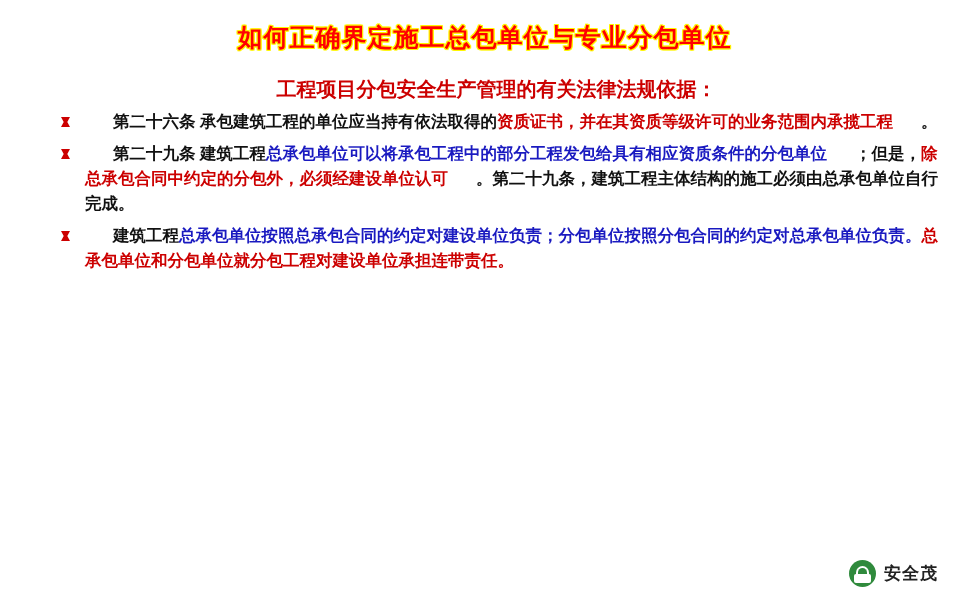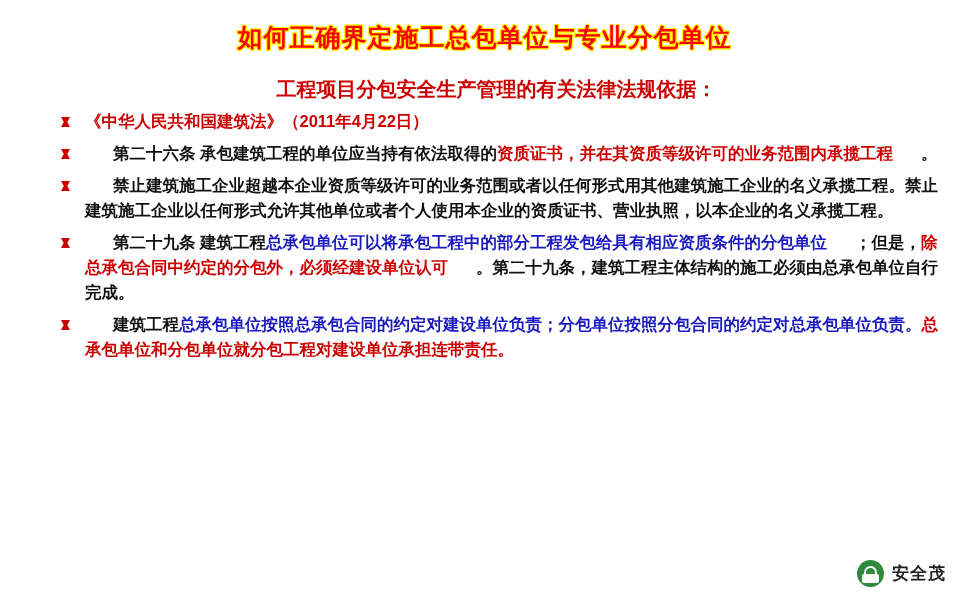--- a/index.html
+++ b/index.html
@@ -86,21 +86,21 @@
     font-weight: bold;
   }
   .txt-red {
     color: #cc0000;
     font-weight: bold;
   }
   .u {
   }
   .logo {
     position: absolute;
-    right: 14px;
+    right: 22px;
     bottom: 14px;
     display: flex;
     align-items: center;
     gap: 8px;
   }
   .logo-badge {
     width: 27px;
     height: 27px;
     border-radius: 50%;
     background: #2f8a3c;
@@ -141,23 +141,21 @@
 
 <div class="slide">
 
   <div class="title-block">
     <div class="title-line">如何正确界定施工总包单位与专业分包单位</div>
   </div>
 
   <div class="heading">工程项目分包安全生产管理的有关法律法规依据：</div>
 
   <ul class="bullets">
-    <li class="bullet b-first"><span class="txt-red">《中华人民共和国建筑法》（2011年4月22日）</span></li>
     <li class="bullet"><span class="txt-black">第二十六条   承包建筑工程的单位应当持有依法取得的</span><span class="txt-red u">资质证书，并在其资质等级许可的业务范围内承揽工程</span><span class="txt-black">。</span></li>
-    <li class="bullet"><span class="txt-black">禁止建筑施工企业超越本企业资质等级许可的业务范围或者以任何形式用其他建筑施工企业的名义承揽工程。禁止建筑施工企业以任何形式允许其他单位或者个人使用本企业的资质证书、营业执照，以本企业的名义承揽工程。</span></li>
     <li class="bullet"><span class="txt-black">第二十九条     建筑工程</span><span class="txt-blue u">总承包单位可以将承包工程中的部分工程发包给具有相应资质条件的分包单位</span><span class="txt-black">；但是，</span><span class="txt-red u">除总承包合同中约定的分包外，必须经建设单位认可</span><span class="txt-black">。第二十九条，建筑工程主体结构的施工必须由总承包单位自行完成。</span></li>
     <li class="bullet"><span class="txt-black">建筑工程</span><span class="txt-blue u">总承包单位按照总承包合同的约定对建设单位负责；分包单位按照分包合同的约定对总承包单位负责。</span><span class="txt-red u">总承包单位和分包单位就分包工程对建设单位承担连带责任。</span></li>
   </ul>
 
   <div class="logo">
     <span class="logo-badge"></span>
     <span class="logo-text">安全茂</span>
   </div>
 
 </div>

